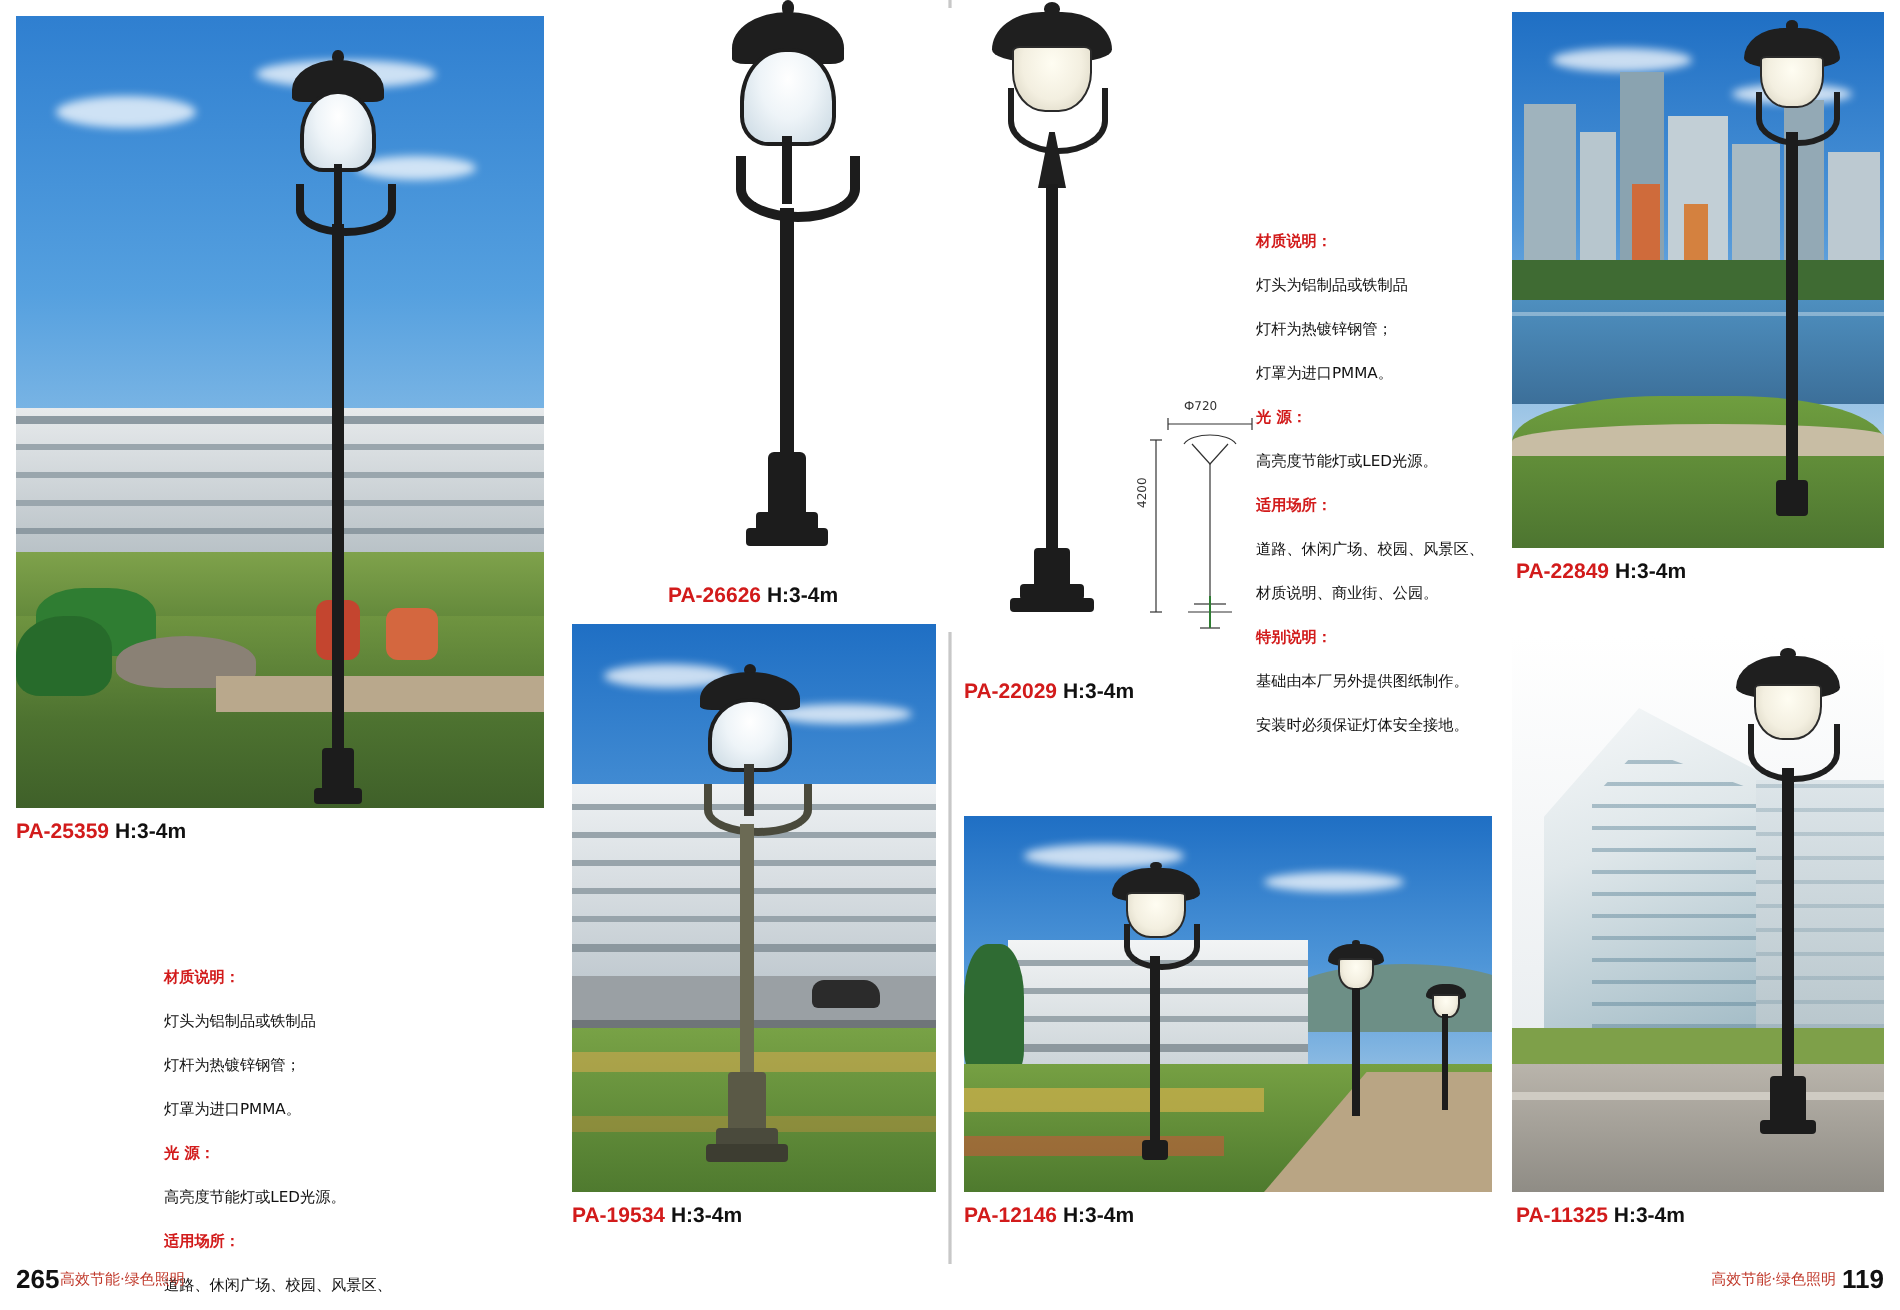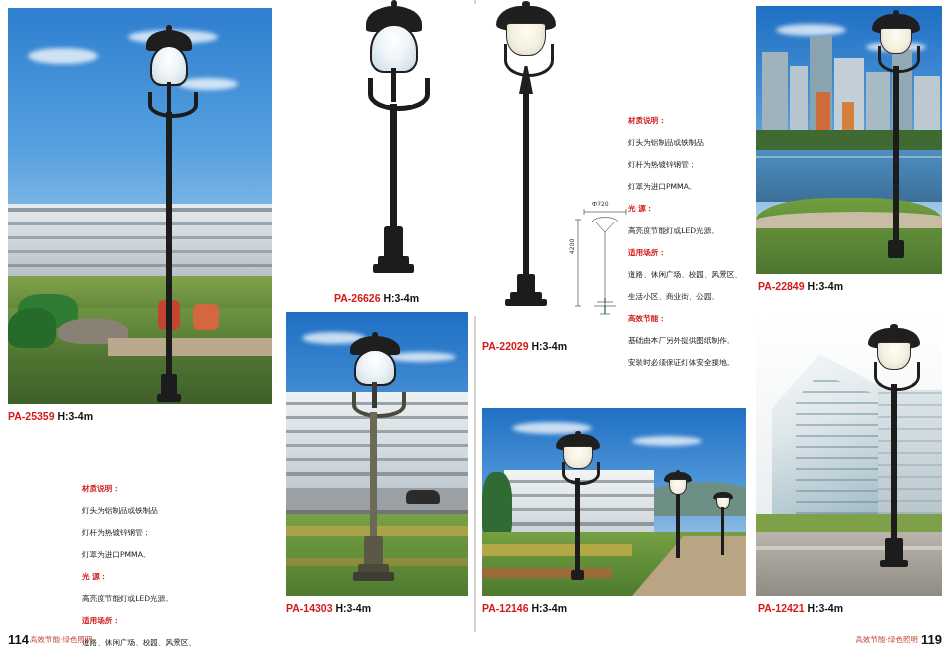--- a/index.html
+++ b/index.html
@@ -231,22 +231,22 @@
 
   <div class="spec" style="left:628px;top:104px;width:190px;">
     <span class="hd line">材质说明：</span>
     <span class="line">灯头为铝制品或铁制品</span>
     <span class="line">灯杆为热镀锌钢管；</span>
     <span class="line">灯罩为进口PMMA。</span>
     <span class="hd line">光    源：</span>
     <span class="line">高亮度节能灯或LED光源。</span>
     <span class="hd line">适用场所：</span>
     <span class="line">道路、休闲广场、校园、风景区、</span>
-    <span class="line">生活小区、商业街、公园。</span>
-    <span class="hd line">高效节能：</span>
+    <span class="line">材质说明、商业街、公园。</span>
+    <span class="hd line">特别说明：</span>
     <span class="line">基础由本厂另外提供图纸制作。</span>
     <span class="line">安装时必须保证灯体安全接地。</span>
   </div>
 
   <div class="photo" style="left:756px;top:6px;width:186px;height:268px;">
     <div class="sky sky-b"></div>
     <div class="cloud" style="left:20px;top:18px;width:70px;height:12px;"></div>
     <div class="cloud" style="left:110px;top:36px;width:60px;height:10px;"></div>
 
     <div style="position:absolute;left:6px;top:46px;width:26px;height:84px;background:#9fb3bd;"></div>
@@ -313,21 +313,21 @@
       </div>
       <div style="position:absolute;left:36px;top:46px;width:5px;height:26px;background:#3a3a32;"></div>
       <div style="position:absolute;left:16px;top:56px;width:46px;height:22px;border:4px solid #4a4a3c;border-top:none;border-radius:0 0 60% 60%;"></div>
       <div class="pole" style="left:34px;top:76px;width:7px;height:126px;background:#6b6a54;"></div>
       <div class="base" style="left:28px;top:200px;width:19px;height:30px;background:#5a5946;"></div>
       <div class="base" style="left:22px;top:228px;width:31px;height:10px;background:#4a4a3c;"></div>
       <div class="base" style="left:17px;top:236px;width:41px;height:9px;background:#3d3d31;"></div>
     </div>
   </div>
   <div class="caption" style="left:286px;top:602px;">
-    <span class="code">PA-14303</span>
+    <span class="code">PA-19534</span>
     <span class="size">H:3-4m</span>
   </div>
 
   <div class="photo" style="left:482px;top:408px;width:264px;height:188px;">
     <div class="sky sky-b"></div>
     <div class="cloud" style="left:30px;top:14px;width:80px;height:12px;"></div>
     <div class="cloud" style="left:150px;top:28px;width:70px;height:10px;"></div>
 
     <div style="position:absolute;left:160px;top:74px;width:120px;height:34px;background:#6d8f86;border-radius:50% 50% 0 0;"></div>
 
@@ -393,23 +393,23 @@
           <div class="hat"></div>
           <div class="glass"></div>
       </div>
       <div style="position:absolute;left:14px;top:34px;width:40px;height:26px;border:3px solid #1f1f1f;border-top:none;border-radius:0 0 50% 50%;"></div>
       <div class="pole" style="left:31px;top:56px;width:6px;height:156px;"></div>
       <div class="base" style="left:25px;top:210px;width:18px;height:24px;"></div>
       <div class="base" style="left:20px;top:232px;width:28px;height:7px;"></div>
     </div>
   </div>
   <div class="caption" style="left:758px;top:602px;">
-    <span class="code">PA-12421</span>
-    <span class="size">H:3-4m</span>
-  </div>
-
-  <div class="folio" style="left:8px;">114</div>
+    <span class="code">PA-11325</span>
+    <span class="size">H:3-4m</span>
+  </div>
+
+  <div class="folio" style="left:8px;">265</div>
   <div class="folio-text" style="left:30px;">高效节能·绿色照明</div>
 
   <div class="folio" style="right:8px;">119</div>
   <div class="folio-text" style="right:32px;">高效节能·绿色照明</div>
 
 </div>
 
 </body></html>

